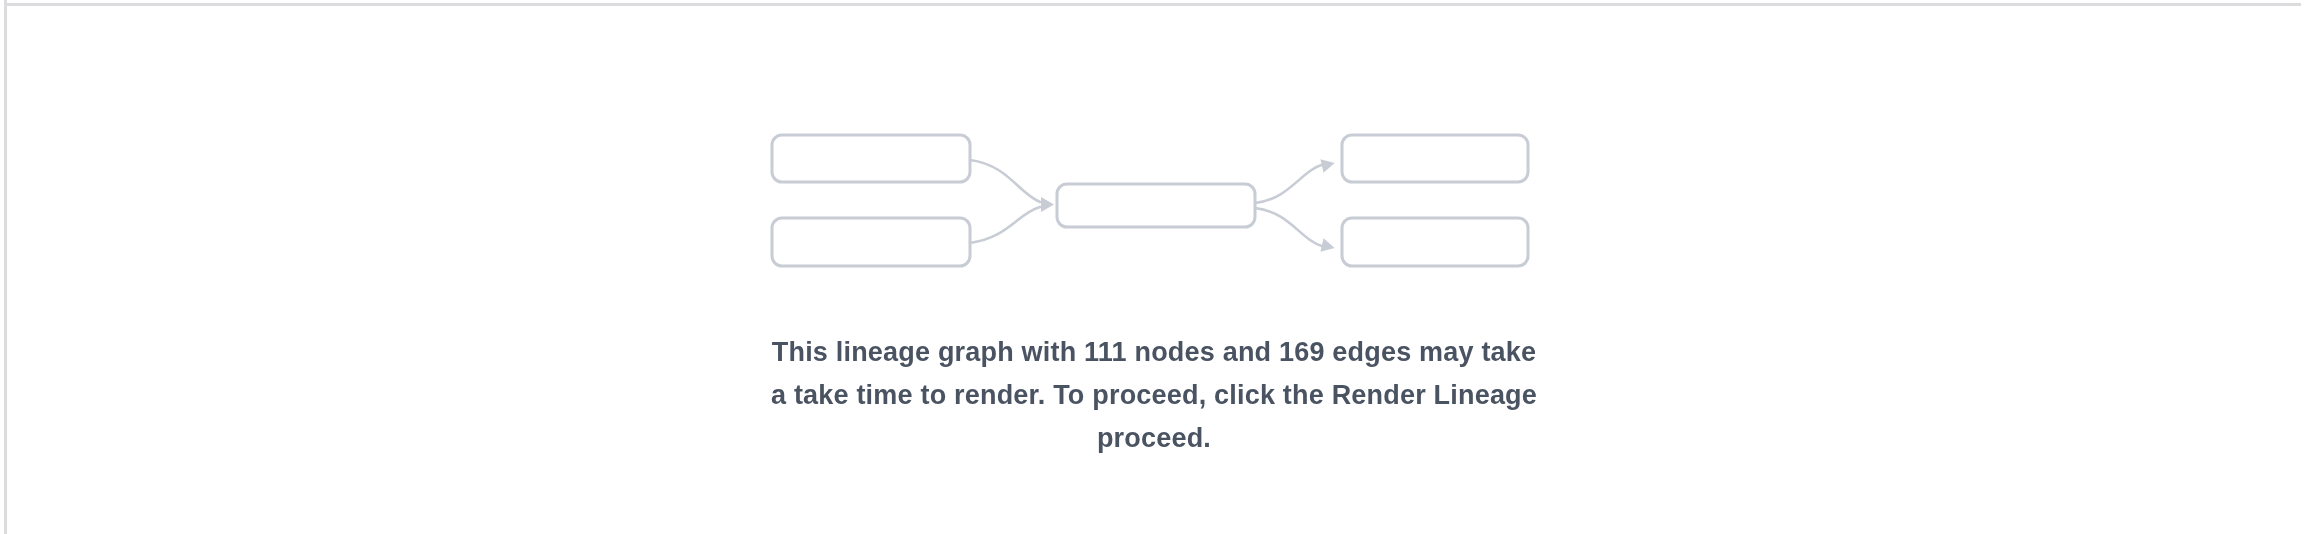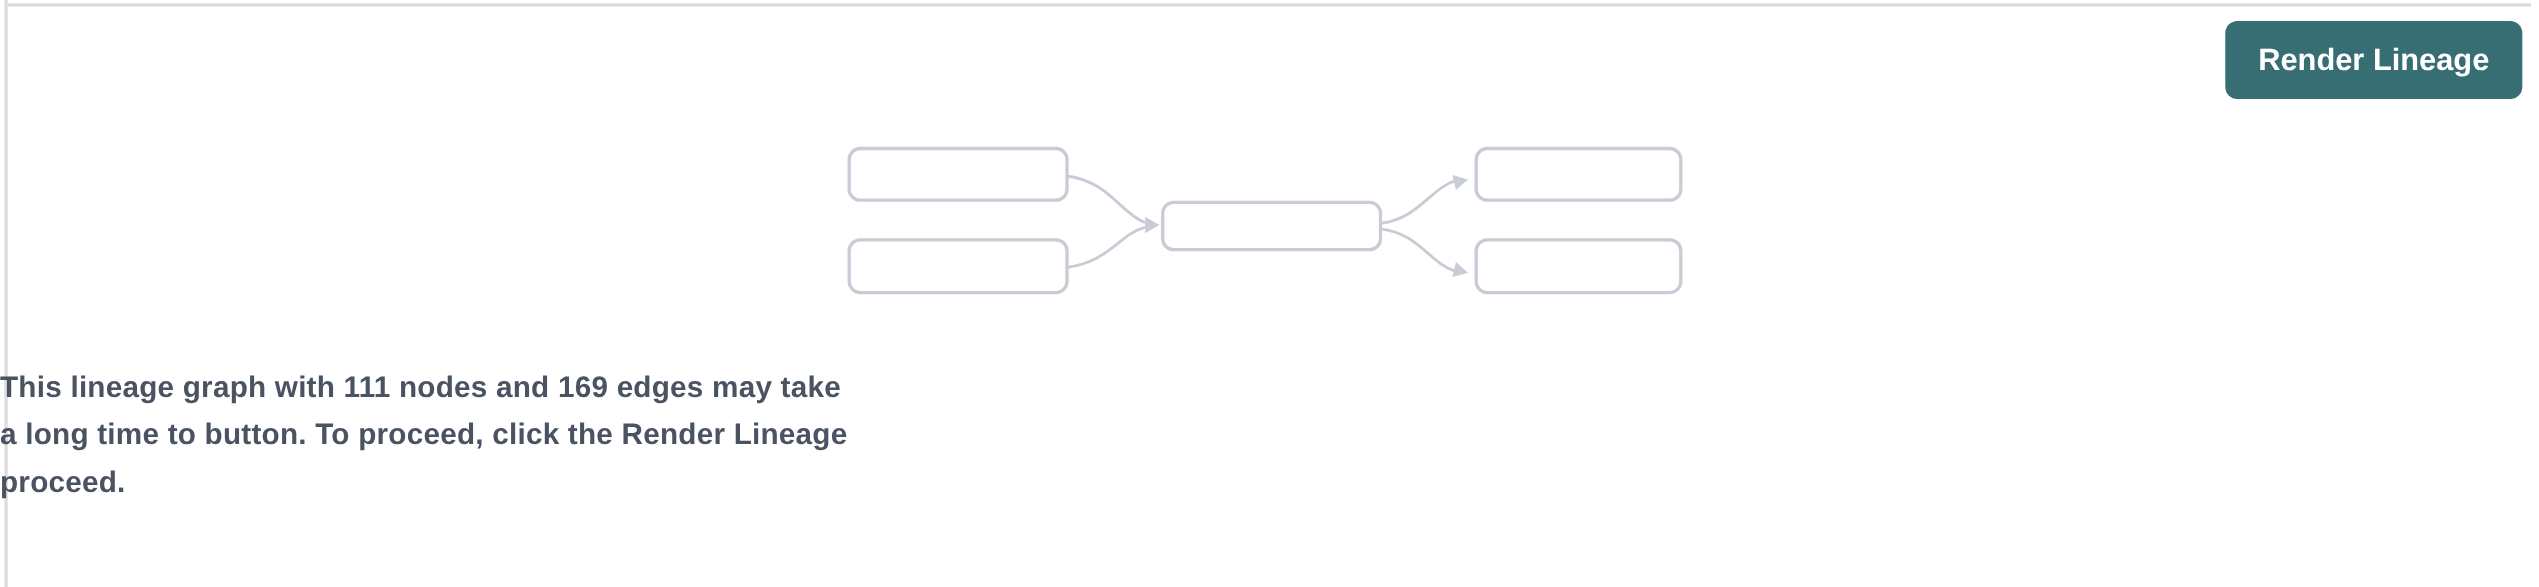--- a/index.html
+++ b/index.html
@@ -72,38 +72,38 @@
   .arrowhead {
     fill: var(--edge-color, #c8ccd5);
     stroke: none;
   }
   
   .empty-message {
     position: absolute;
     left: 0;
     width: 2308px;
     top: 331px;
+    text-align: center;
     color: var(--message-text, #4a5362);
     font-size: 27px;
     font-weight: bold;
     letter-spacing: 0.2px;
   }
   .empty-message .msg-line {
     line-height: 43px;
   }
 </style>
 </head>
 <body>
 
 <div id="stage">
 
   <div class="panel-top-border"></div>
   <div class="panel-left-border"></div>
 
-  <button class="render-btn">Render Lineage</button>
 
   <svg class="placeholder-svg" viewBox="740 118 800 172" aria-hidden="true">
 
     <rect class="node-box" x="772" y="135" width="198" height="47" rx="10"></rect>
     <rect class="node-box" x="772" y="218" width="198" height="48" rx="10"></rect>
 
     <rect class="node-box" x="1057" y="184" width="198" height="43" rx="10"></rect>
 
     <rect class="node-box" x="1342" y="135" width="186" height="47" rx="10"></rect>
     <rect class="node-box" x="1342" y="218" width="186" height="48" rx="10"></rect>
@@ -117,17 +117,17 @@
       <path class="arrowhead" d="M 0 -7 L 13 0 L 0 7 Z"></path>
     </g>
     <path class="edge-path" d="M 1255 208 C 1290 212 1300 240 1324 247"></path>
     <g transform="translate(1322,245) rotate(13)">
       <path class="arrowhead" d="M 0 -7 L 13 0 L 0 7 Z"></path>
     </g>
   </svg>
 
   <div class="empty-message">
     <div class="msg-line">This lineage graph with 111 nodes and 169 edges may take</div>
-    <div class="msg-line">a long time to button. To proceed, click the Render Lineage</div>
+    <div class="msg-line">a take time to render. To proceed, click the Render Lineage</div>
     <div class="msg-line">proceed.</div>
   </div>
 
 </div>
 
 </body></html>

